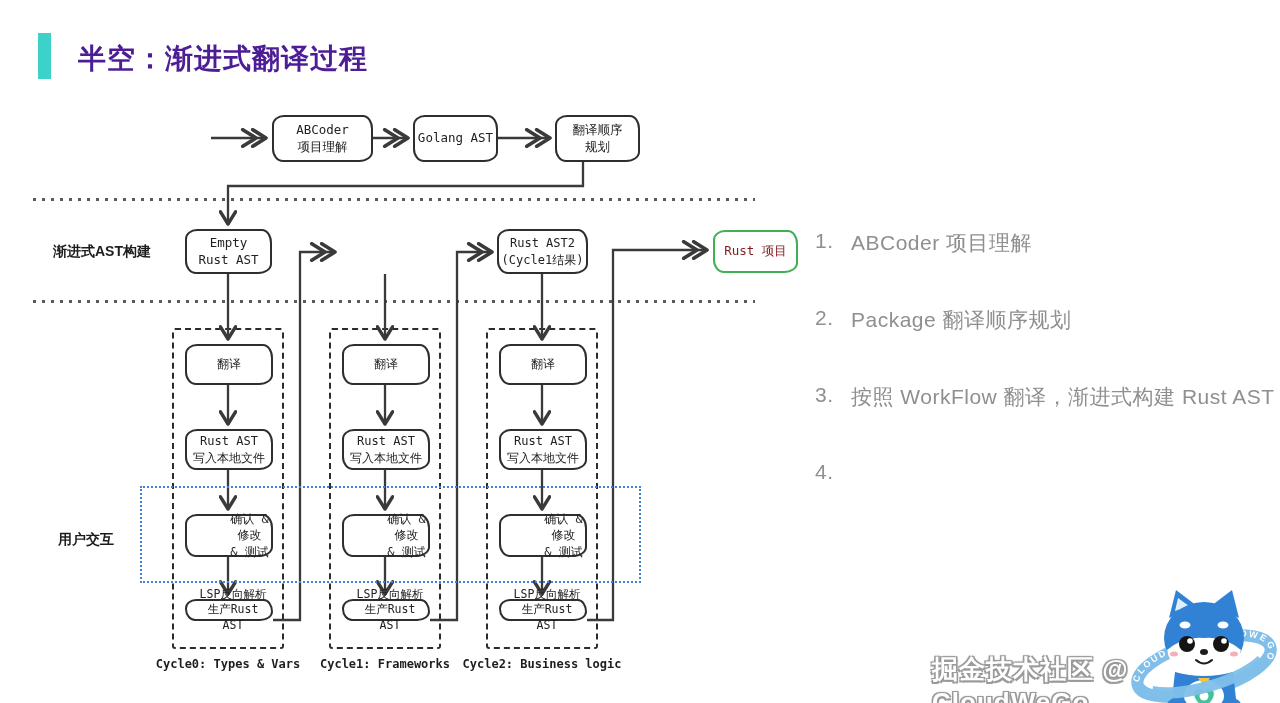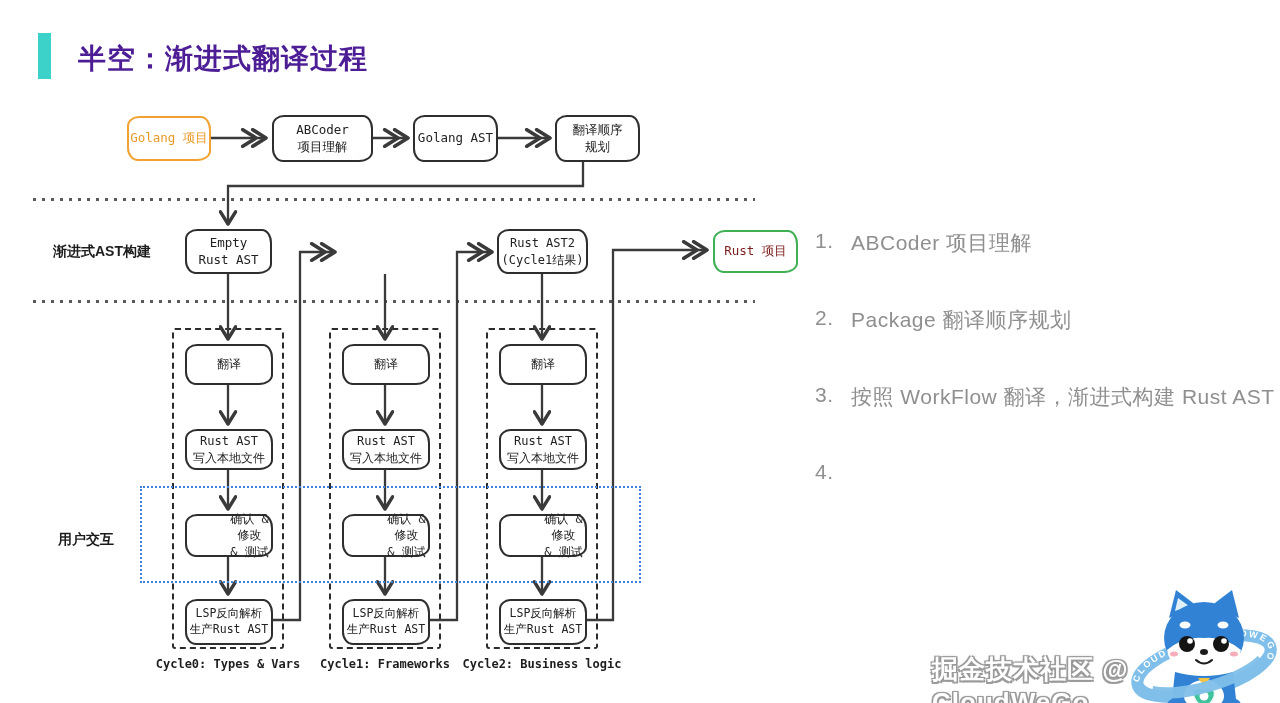--- a/index.html
+++ b/index.html
@@ -46,21 +46,21 @@
   .cycle-region { position: absolute; top: 328px; width: 112px; height: 321px;
     border: 2.5px dashed #2c2c2c; border-radius: 3px; z-index: 2; }
   .cycle-0 { left: 172px; } .cycle-1 { left: 329px; } .cycle-2 { left: 486px; }
 
   
   .step { width: 88px; font-size: 12px; }
   .c0 { left: 185px; } .c1 { left: 342px; } .c2 { left: 499px; }
   .s0 { top: 344px; height: 41px; }
   .s1 { top: 429px; height: 41px; }
   .s2 { top: 514px; height: 43px; padding-left: 41px; }
-  .s3 { top: 599px; height: 46px; font-size: 11.5px; }
+  .s3 { top: 599px; height: 22px; font-size: 11.5px; padding-left: 8px; }
 
   .cycle-caption { position: absolute; top: 657px; width: 170px; text-align: center;
     font-family: "DejaVu Sans Mono", monospace; font-size: 12px; font-weight: bold; color: #1e1e1e; z-index: 5; }
   .cap-0 { left: 143px; } .cap-1 { left: 300px; } .cap-2 { left: 457px; }
 
   
   .user-region { position: absolute; left: 140px; top: 486px; width: 501px; height: 97px;
     border: 2px dotted #3f82d9; z-index: 4; pointer-events: none; }
 
   
@@ -123,21 +123,20 @@
       <path d="M542,385 L542,424" marker-end="url(#arr)"></path>
       <path d="M542,470 L542,509" marker-end="url(#arr)"></path>
       <path d="M542,557 L542,594" marker-end="url(#arr)"></path>
 
       <path d="M273,620 L300,620 L300,252 L335,252" marker-end="url(#arr2)"></path>
       <path d="M430,620 L457,620 L457,252 L492,252" marker-end="url(#arr2)"></path>
       <path d="M587,620 L613,620 L613,250 L707,250" marker-end="url(#arr2)"></path>
     </g>
   </svg>
 
-  <div class="node orange n-golang">Golang 项目</div>
   <div class="node n-abcoder">ABCoder
 项目理解</div>
   <div class="node n-goast">Golang AST</div>
   <div class="node n-order">翻译顺序
 规划</div>
 
   <div class="section-label lbl-ast">渐进式AST构建</div>
   <div class="node n-empty">Empty
 Rust AST</div>
   <div class="node n-ast2">Rust AST2

